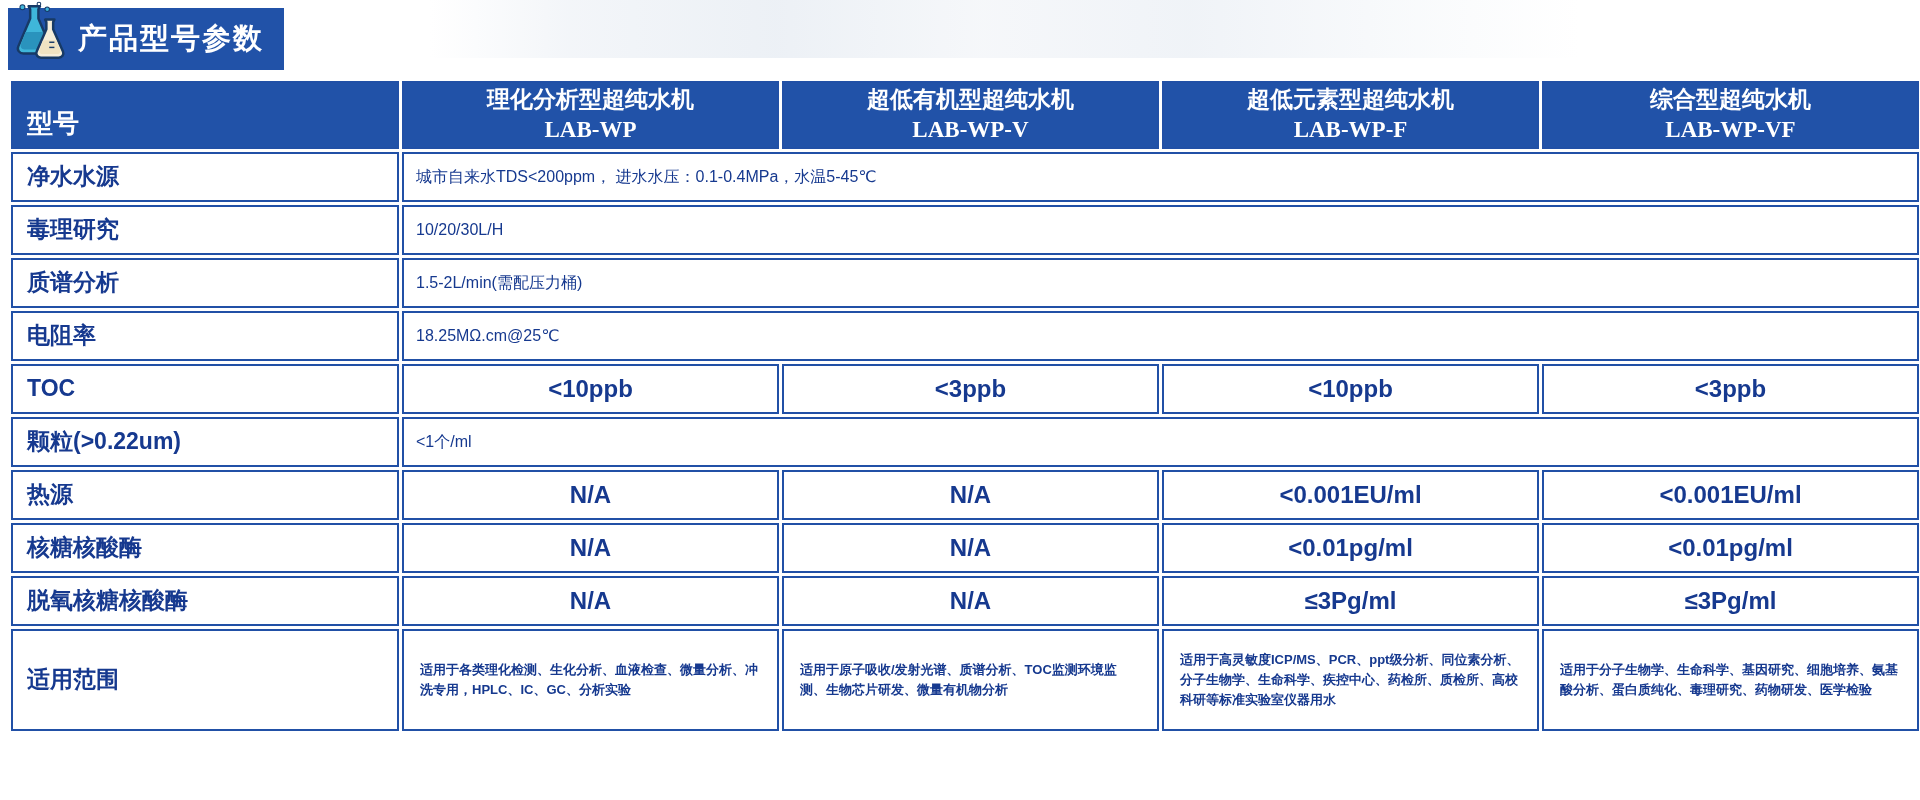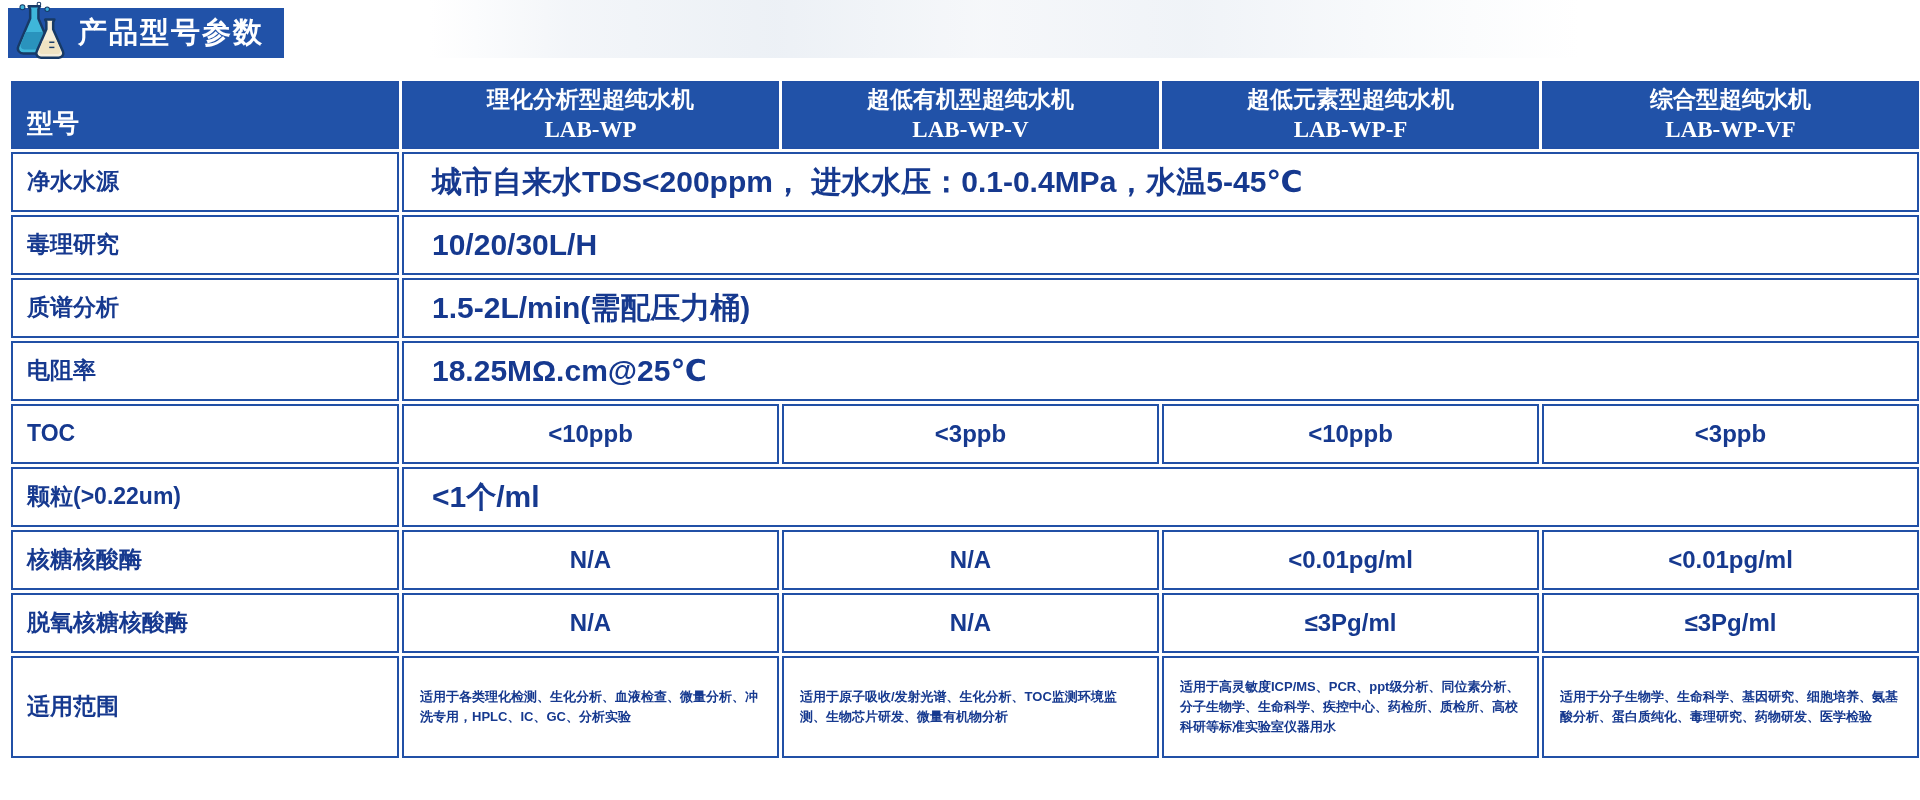--- a/index.html
+++ b/index.html
@@ -9,49 +9,49 @@
     font-family:"Liberation Sans","DejaVu Sans",sans-serif;
   }
   
   .bg-strip{
     position:absolute;top:0;left:430px;width:1150px;height:58px;
     background:linear-gradient(90deg,#ffffff 0%,#f1f4f8 12%,#e9eef4 30%,#f4f6f9 48%,#edf1f6 66%,#f7f9fb 84%,#ffffff 100%);
     opacity:.85;
   }
   
   .banner{
-    position:absolute;left:8px;top:8px;height:50px;background:#2152a8;
+    position:absolute;left:8px;top:8px;height:62px;background:#2152a8;
     display:flex;align-items:center;padding:0 20px 0 70px;box-sizing:border-box;
   }
   .banner-title{color:#ffffff;font-size:29px;font-weight:bold;letter-spacing:2px;white-space:nowrap;}
   .flask-icon{position:absolute;left:0px;top:-7px;width:66px;height:66px;}
 
   
   table.spec{
     position:absolute;left:8px;top:78px;width:1904px;
     border-collapse:separate;border-spacing:3px;table-layout:fixed;
     background:#ffffff;
   }
   table.spec th,table.spec td{border:2px solid #2150a6;box-sizing:border-box;overflow:hidden;}
   thead tr{height:62px;padding-left:20px;}
   thead th{
     background:#2152a8;color:#ffffff;text-align:center;vertical-align:middle;
     font-size:23px;font-weight:bold;line-height:1.3;padding:2px;
   }
   th.model-th{text-align:left;vertical-align:bottom;padding:0 0 6px 14px;font-size:26px;}
   .col-model{font-size:23px;font-weight:bold;font-family:Liberation Serif, serif;}
-  tbody tr{height:60px;}
+  tbody tr{height:50px;}
   tbody tr:last-child{height:102px;}
   .row-label{
     background:#ffffff;color:#16398f;text-align:left;vertical-align:middle;
     padding:2px 6px 2px 14px;font-size:23px;font-weight:bold;line-height:1.1;
   }
   .span-cell{
-    color:#16398f;font-size:30px;font-weight:700;text-align:left;vertical-align:middle;
-    padding:2px 28px;line-height:1.1;
+    color:#16398f;font-size:16px;font-weight:400;text-align:left;vertical-align:middle;
+    padding:2px 12px;line-height:1.1;
   }
   .val-cell{
     color:#16398f;font-size:24px;font-weight:600;text-align:center;vertical-align:middle;
     padding:2px 8px;line-height:1.1;
   }
   .val-cell.small{
     font-size:13px;font-weight:bold;text-align:left;padding:6px 16px;line-height:1.55;
   }
 </style>
 </head>
@@ -128,34 +128,41 @@
         <td class="val-cell">&lt;10ppb</td>
         <td class="val-cell">&lt;3ppb</td>
         <td class="val-cell">&lt;10ppb</td>
         <td class="val-cell">&lt;3ppb</td>
       </tr>
       <tr>
         <th class="row-label">颗粒(&gt;0.22um)</th>
         <td colspan="4" class="span-cell">&lt;1个/ml</td>
       </tr>
       <tr>
+        <th class="row-label">热源</th>
+        <td class="val-cell">N/A</td>
+        <td class="val-cell">N/A</td>
+        <td class="val-cell">&lt;0.001EU/ml</td>
+        <td class="val-cell">&lt;0.001EU/ml</td>
+      </tr>
+      <tr>
         <th class="row-label">核糖核酸酶</th>
         <td class="val-cell">N/A</td>
         <td class="val-cell">N/A</td>
         <td class="val-cell">&lt;0.01pg/ml</td>
         <td class="val-cell">&lt;0.01pg/ml</td>
       </tr>
       <tr>
         <th class="row-label">脱氧核糖核酸酶</th>
         <td class="val-cell">N/A</td>
         <td class="val-cell">N/A</td>
         <td class="val-cell">≤3Pg/ml</td>
         <td class="val-cell">≤3Pg/ml</td>
       </tr>
       <tr>
         <th class="row-label">适用范围</th>
         <td class="val-cell small">适用于各类理化检测、生化分析、血液检查、微量分析、冲洗专用，HPLC、IC、GC、分析实验</td>
-        <td class="val-cell small">适用于原子吸收/发射光谱、生化分析、TOC监测环境监测、生物芯片研发、微量有机物分析</td>
+        <td class="val-cell small">适用于原子吸收/发射光谱、质谱分析、TOC监测环境监测、生物芯片研发、微量有机物分析</td>
         <td class="val-cell small">适用于高灵敏度ICP/MS、PCR、ppt级分析、同位素分析、分子生物学、生命科学、疾控中心、药检所、质检所、高校科研等标准实验室仪器用水</td>
         <td class="val-cell small">适用于分子生物学、生命科学、基因研究、细胞培养、氨基酸分析、蛋白质纯化、毒理研究、药物研发、医学检验</td>
       </tr>
     </tbody>
 </table>
 
 </body></html>

